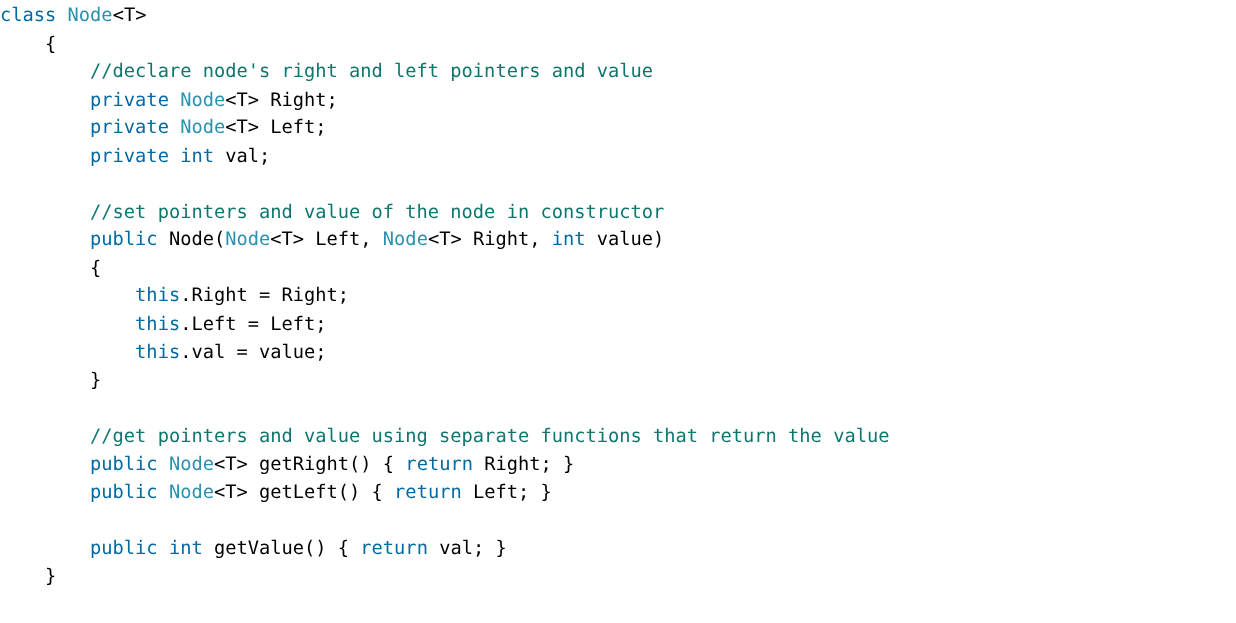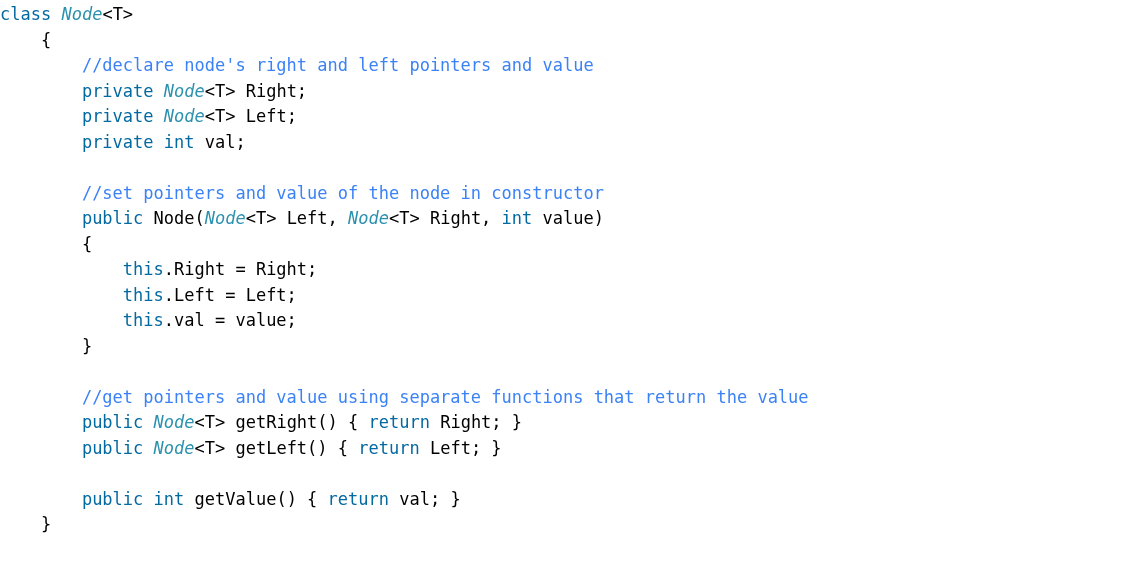--- a/index.html
+++ b/index.html
@@ -22,20 +22,20 @@
     letter-spacing: 0px;
     white-space: pre;
     color: #000000;
   }
   .code-line {
     white-space: pre;
     height: 25.5px;
     font-family: "DejaVu Sans Mono", monospace;
   }
   .tok-keyword  { color: #0369a1; }
-  .tok-type     { color: #2b91af; font-style: italic; }
-  .tok-comment  { color: #3b82f6; text-align: center; }
+  .tok-type     { color: #2b91af; }
+  .tok-comment  { color: #0f766e; text-align: center; }
   .tok-plain    { color: #000000; }
 </style>
 </head>
 <body>
 
 <div id="code-listing"><div class="code-line"><span class="tok-keyword">class</span><span class="tok-plain"> </span><span class="tok-type">Node</span><span class="tok-plain">&lt;T&gt;</span></div><div class="code-line"><span class="tok-plain">    {</span></div><div class="code-line"><span class="tok-plain">        </span><span class="tok-comment">//declare node's right and left pointers and value</span></div><div class="code-line"><span class="tok-plain">        </span><span class="tok-keyword">private</span><span class="tok-plain"> </span><span class="tok-type">Node</span><span class="tok-plain">&lt;T&gt; Right;</span></div><div class="code-line"><span class="tok-plain">        </span><span class="tok-keyword">private</span><span class="tok-plain"> </span><span class="tok-type">Node</span><span class="tok-plain">&lt;T&gt; Left;</span></div><div class="code-line"><span class="tok-plain">        </span><span class="tok-keyword">private</span><span class="tok-plain"> </span><span class="tok-keyword">int</span><span class="tok-plain"> val;</span></div><div class="code-line">​</div><div class="code-line"><span class="tok-plain">        </span><span class="tok-comment">//set pointers and value of the node in constructor</span></div><div class="code-line"><span class="tok-plain">        </span><span class="tok-keyword">public</span><span class="tok-plain"> Node(</span><span class="tok-type">Node</span><span class="tok-plain">&lt;T&gt; Left, </span><span class="tok-type">Node</span><span class="tok-plain">&lt;T&gt; Right, </span><span class="tok-keyword">int</span><span class="tok-plain"> value)</span></div><div class="code-line"><span class="tok-plain">        {</span></div><div class="code-line"><span class="tok-plain">            </span><span class="tok-keyword">this</span><span class="tok-plain">.Right = Right;</span></div><div class="code-line"><span class="tok-plain">            </span><span class="tok-keyword">this</span><span class="tok-plain">.Left = Left;</span></div><div class="code-line"><span class="tok-plain">            </span><span class="tok-keyword">this</span><span class="tok-plain">.val = value;</span></div><div class="code-line"><span class="tok-plain">        }</span></div><div class="code-line">​</div><div class="code-line"><span class="tok-plain">        </span><span class="tok-comment">//get pointers and value using separate functions that return the value</span></div><div class="code-line"><span class="tok-plain">        </span><span class="tok-keyword">public</span><span class="tok-plain"> </span><span class="tok-type">Node</span><span class="tok-plain">&lt;T&gt; getRight() { </span><span class="tok-keyword">return</span><span class="tok-plain"> Right; }</span></div><div class="code-line"><span class="tok-plain">        </span><span class="tok-keyword">public</span><span class="tok-plain"> </span><span class="tok-type">Node</span><span class="tok-plain">&lt;T&gt; getLeft() { </span><span class="tok-keyword">return</span><span class="tok-plain"> Left; }</span></div><div class="code-line">​</div><div class="code-line"><span class="tok-plain">        </span><span class="tok-keyword">public</span><span class="tok-plain"> </span><span class="tok-keyword">int</span><span class="tok-plain"> getValue() { </span><span class="tok-keyword">return</span><span class="tok-plain"> val; }</span></div><div class="code-line"><span class="tok-plain">    }</span></div></div>
 
 </body></html>

